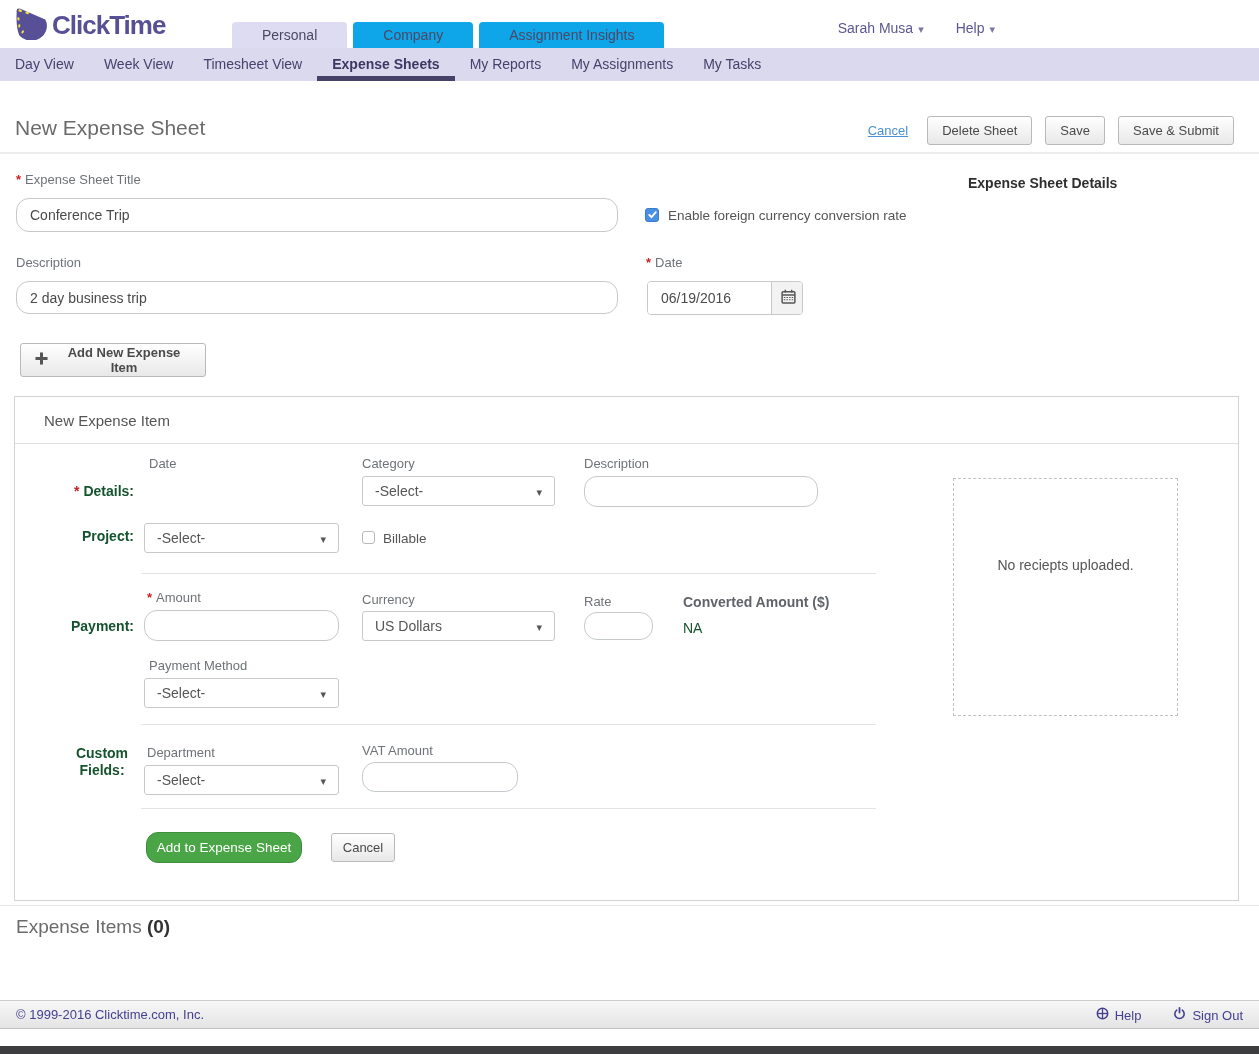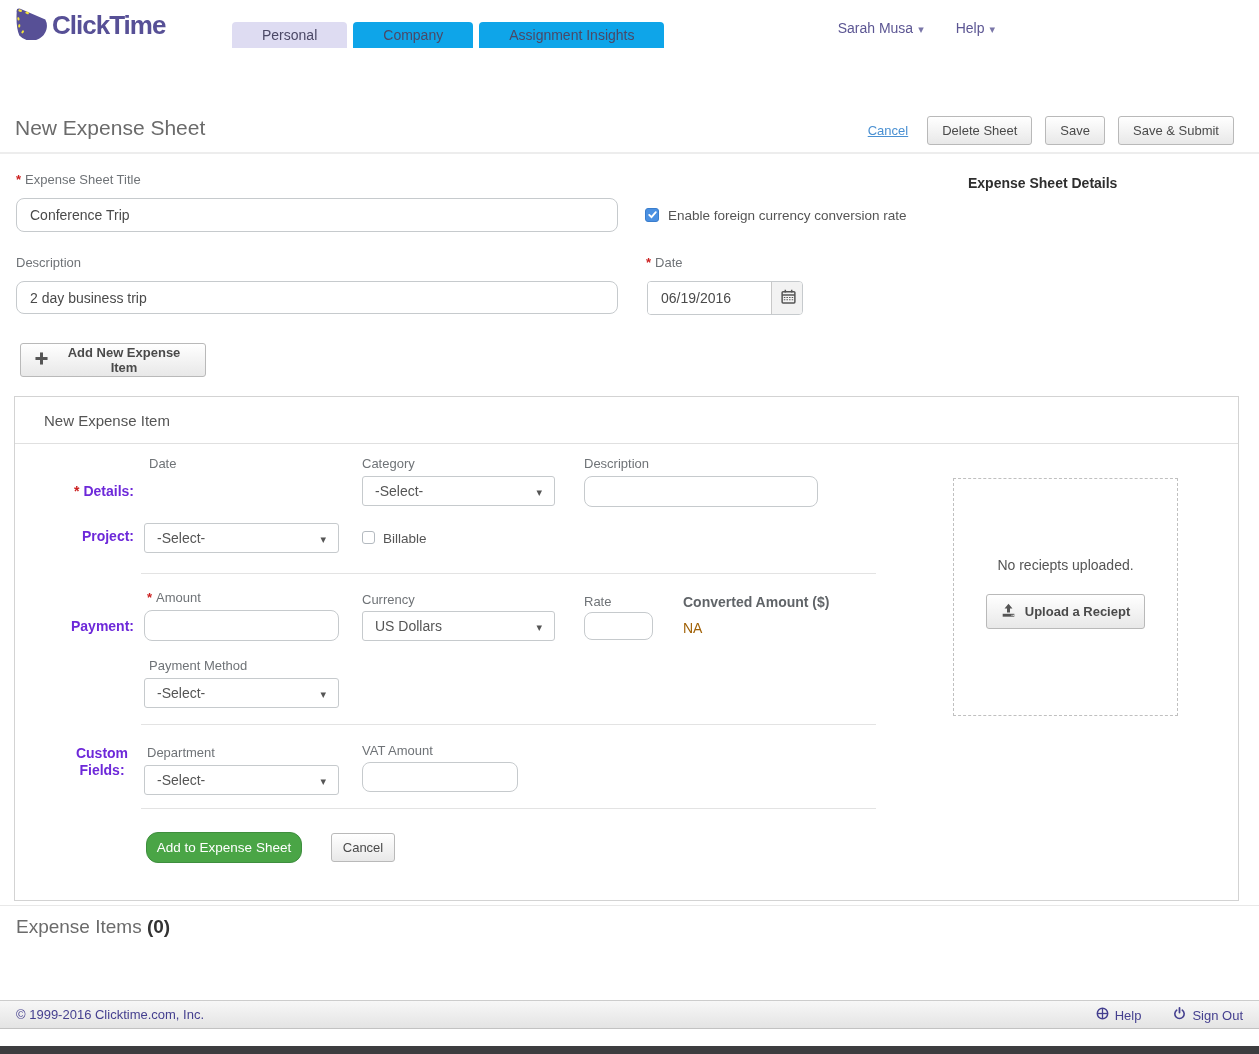--- a/index.html
+++ b/index.html
@@ -31,21 +31,21 @@
   .link { color:#4a90d2; text-decoration:underline; font-size:13px; cursor:pointer; margin-right:6px; }
   .btn { display:inline-flex; align-items:center; justify-content:center; gap:9px;
          height:29px; padding:0 14px; font-size:13px; color:#4a4a4a;
          background:linear-gradient(#ffffff,#e8e8e8); border:1px solid #b9b9b9; border-radius:3px;
          font-family:"Liberation Sans", sans-serif; cursor:pointer; }
   .btn.bold { font-weight:bold; }
   .page-divider { position:absolute; top:152px; left:0; width:1259px; height:2px; background:#ededed; }
   
   .lbl { position:absolute; font-size:13px; color:#6f7377; white-space:nowrap; }
   .star::before { content:"*"; color:#cc2020; font-weight:bold; margin-right:4px; }
-  .inp { position:absolute; border:1px solid #c6cacd; border-radius:8px; padding:0 13px;
+  .inp { position:absolute; border:1px solid #c6cacd; border-radius:13px; padding:0 13px;
          font-size:14px; color:#4a4a4a; font-family:"Liberation Sans", sans-serif; background:#fff; outline:none; }
   .inp::placeholder { color:#9aa0a5; }
   .date-group { position:absolute; display:flex; border:1px solid #c6cacd; border-radius:4px; overflow:hidden; background:#fff; }
   .date-group input { border:none; outline:none; padding:0 13px; font-size:14px; color:#4a4a4a;
                       font-family:"Liberation Sans", sans-serif; width:100%; }
   .date-addon { display:flex; align-items:center; justify-content:center; background:#f2f2f2;
                 border-left:1px solid #c8c8c8; cursor:pointer; flex:none; }
   .sel { position:absolute; display:flex; align-items:center; justify-content:space-between;
          border:1px solid #c6cacd; border-radius:3px; padding:0 12px; font-size:14px; color:#555;
          background:#fff; cursor:pointer; }
@@ -61,23 +61,23 @@
   .dp-row { display:flex; justify-content:space-between; margin-bottom:17px; }
   .dp-row .l { font-size:13.5px; color:#3e3e3e; width:115px; line-height:16px; }
   .dp-row .v { font-size:13.5px; font-weight:bold; color:#151515; text-align:right; align-self:center; }
   
   .add-item-btn { position:absolute; left:20px; top:343px; width:186px; height:34px; }
   
   .panel { position:absolute; left:14px; top:396px; width:1225px; height:505px;
            border:1px solid #d3d3d3; background:#fff; }
   .panel-head { height:47px; border-bottom:1px solid #e0e0e0; }
   .panel-title { position:absolute; left:29px; top:15px; font-size:15px; color:#555; }
-  .row-label { position:absolute; text-align:right; font-weight:bold; font-size:14px; color:#6d28d9; line-height:17px; }
+  .row-label { position:absolute; text-align:right; font-weight:bold; font-size:14px; color:#14532d; line-height:17px; }
   .hdiv { position:absolute; left:126px; width:735px; height:1px; background:#e3e3e3; }
-  .na { position:absolute; font-size:14px; color:#a16207; }
+  .na { position:absolute; font-size:14px; color:#14532d; }
   .btn-green { position:absolute; display:flex; align-items:center; justify-content:center;
                background:#4aa546; border:1px solid #3e8e3e; border-radius:12px; color:#fff;
                font-size:13.5px; font-family:"Liberation Sans", sans-serif; cursor:pointer; }
   
   .receipt-box { position:absolute; left:938px; top:81px; width:225px; height:238px;
                  border:1px dashed #c0c0c0; display:flex; flex-direction:column; align-items:center; padding-top:78px; }
   .receipt-empty { font-size:14px; color:#555; margin-bottom:21px; }
   
   .items-divider { position:absolute; top:905px; left:0; width:1259px; height:1px; background:#e8e8e8; }
   .items-heading { position:absolute; left:16px; top:916px; font-size:19px; color:#6b6b6b; }
@@ -119,20 +119,29 @@
         <span>Sarah Musa</span>
         <span class="caret"></span>
       </div>
       <div class="menu-link">
         <span>Help</span>
         <span class="caret"></span>
       </div>
     </div>
   </div>
 
+  <div class="nav">
+    <div class="nav-item">Day View</div>
+    <div class="nav-item">Week View</div>
+    <div class="nav-item">Timesheet View</div>
+    <div class="nav-item active">Expense Sheets</div>
+    <div class="nav-item">My Reports</div>
+    <div class="nav-item">My Assignments</div>
+    <div class="nav-item">My Tasks</div>
+  </div>
 
   <div class="page-title">New Expense Sheet</div>
   <div class="head-actions">
     <span class="link">Cancel</span>
     <button class="btn">Delete Sheet</button>
     <button class="btn">Save</button>
     <button class="btn">Save &amp; Submit</button>
   </div>
   <div class="page-divider"></div>
 
@@ -241,31 +250,20 @@
     <div class="lbl" style="left:347px; top:346px;">VAT Amount</div>
     <input class="inp" style="left: 347px; top: 365px; width: 156px; height: 30px;" value="">
 
     <div class="hdiv" style="top:411px;"></div>
 
     <button class="btn-green" style="left:131px; top:435px; width:156px; height:31px;">Add to Expense Sheet</button>
     <button class="btn" style="position:absolute; left:316px; top:436px; width:64px; height:29px;">Cancel</button>
 
     <div class="receipt-box">
       <div class="receipt-empty">No reciepts uploaded.</div>
-      <button class="btn bold" style="height:35px;">
-        <span>
-          <svg width="15" height="15" viewBox="0 0 16 16">
-            <path d="M8 0.8 L12.2 5.8 H9.6 V10.2 H6.4 V5.8 H3.8 Z" fill="#555"></path>
-            <path d="M1.8 11.5 H14.2 V14.6 H1.8 Z" fill="#555"></path>
-            <rect x="11.2" y="12.6" width="1.2" height="1" fill="#fff"></rect>
-            <rect x="12.8" y="12.6" width="1.2" height="1" fill="#fff"></rect>
-          </svg>
-        </span>
-        <span>Upload a Reciept</span>
-      </button>
     </div>
   </div>
 
   <div class="items-divider"></div>
   <div class="items-heading">
     <span>Expense Items</span>
     <b>(0)</b>
   </div>
 
   <div class="footer">

